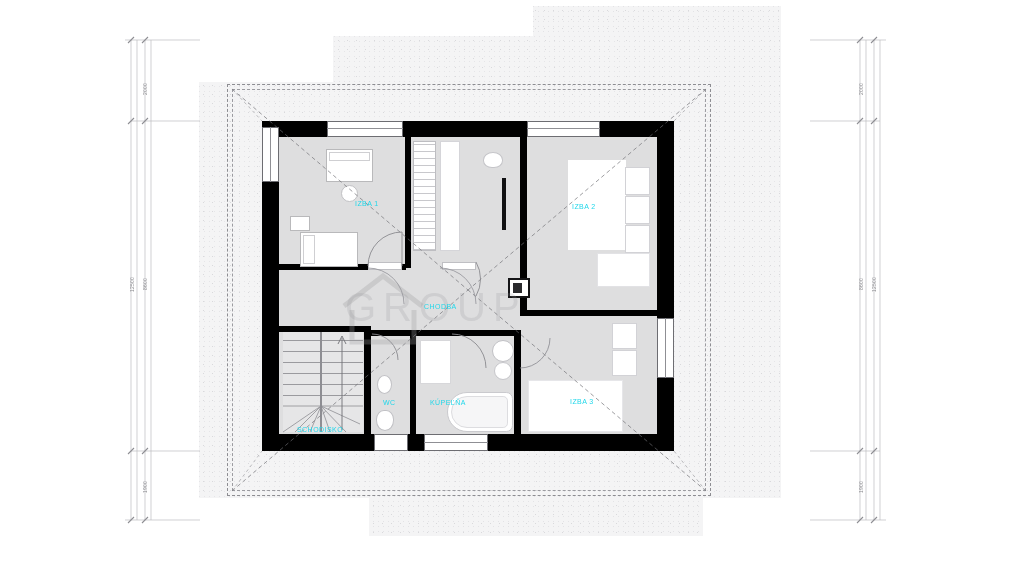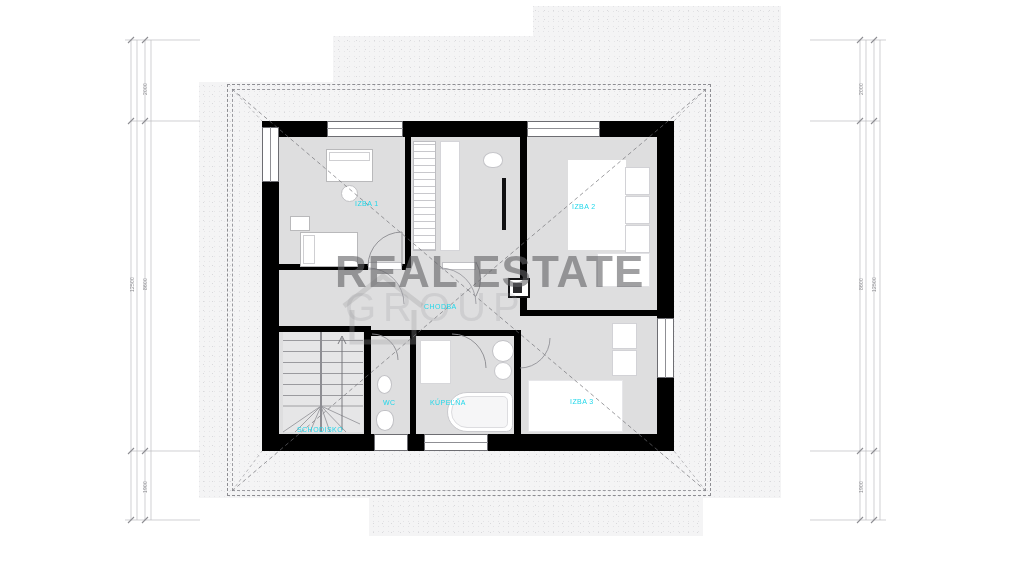--- a/index.html
+++ b/index.html
@@ -283,21 +283,20 @@
     </g>
   </svg>
 
   <div id="wm">
     <svg id="wmHouse" width="90" height="78" viewBox="0 0 90 78">
       <g fill="none" stroke="rgba(155,155,160,0.30)" stroke-width="5">
         <polyline points="6,36 45,6 84,36"></polyline>
         <polyline points="14,40 14,72 76,72 76,40"></polyline>
       </g>
     </svg>
-    <div id="wmText">REAL ESTATE</div>
     <div id="wmSub">GROUP</div>
   </div>
 
   <div class="label" style="left:355px;top:200px;">IZBA 1</div>
   <div class="label" style="left:572px;top:203px;">IZBA 2</div>
   <div class="label" style="left:570px;top:398px;">IZBA 3</div>
   <div class="label" style="left:424px;top:303px;">CHODBA</div>
   <div class="label" style="left:430px;top:399px;">KÚPEĽŇA</div>
   <div class="label" style="left:383px;top:399px;">WC</div>
   <div class="label" style="left:297px;top:426px;">SCHODISKO</div>

